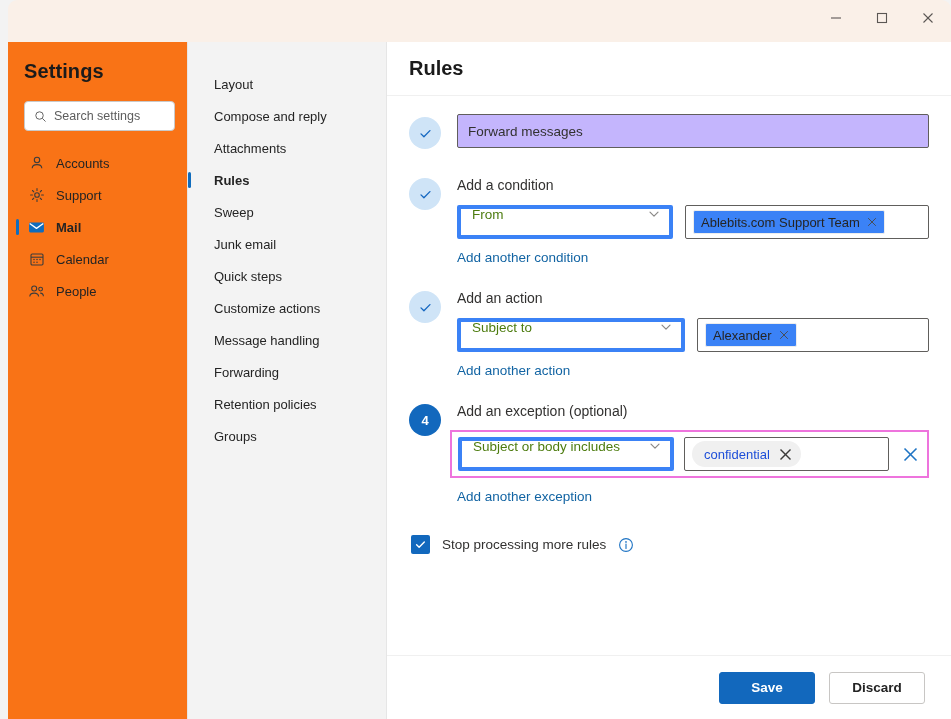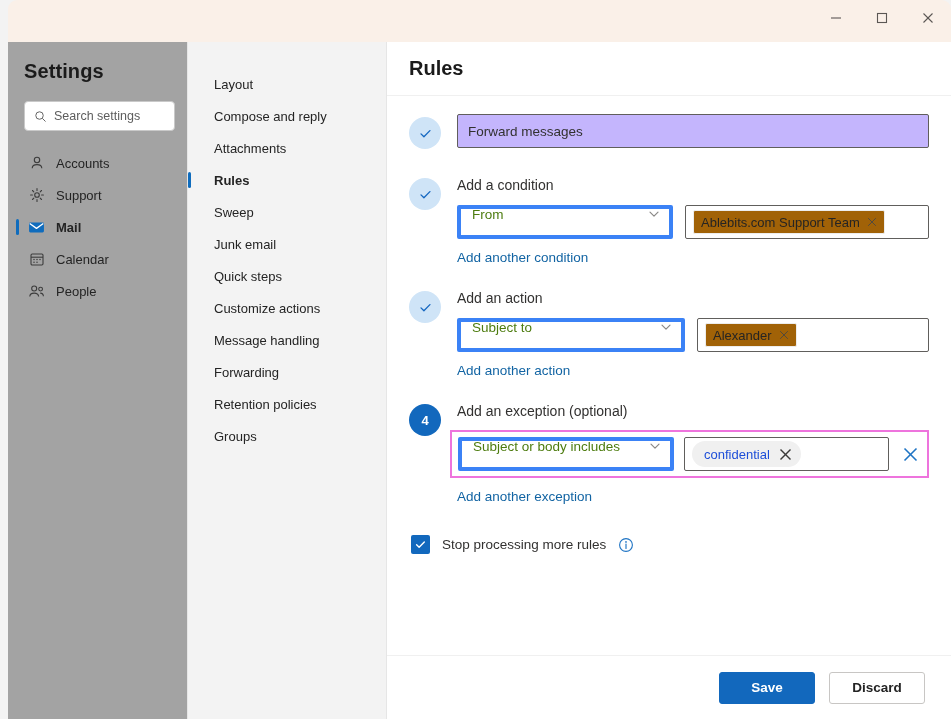--- a/index.html
+++ b/index.html
@@ -34,21 +34,21 @@
   
   .body-area {
     position: absolute; top: 42px; left: 8px; right: 0; bottom: 0;
     display: flex;
     background: #ffffff;
   }
 
   
   .sidebar {
     width: 180px;
-    background: #a3a3a3;
+    background: #f97316;
     border-right: 1px solid #e6e6e6;
     padding-top: 18px;
     flex: 0 0 180px;
   }
   .settings-title {
     font-size: 20px; font-weight: bold; color: #1b1b1b;
     padding: 0 0 0 16px; margin-bottom: 18px; letter-spacing: .1px;
   }
   .search-wrap {
     margin: 0 12px 16px 16px;
@@ -172,21 +172,21 @@
     border: 1px solid #605e5c;
     border-radius: 2px;
     background: #fff;
     display: flex; align-items: center;
     padding: 0 7px;
     flex: 1 1 auto; min-width: 0;
   }
   .tag {
     display: inline-flex; align-items: center; gap: 7px;
     height: 24px;
-    background: #a16207;
+    background: #3b82f6;
     border: 1px solid #ededed;
     border-radius: 2px;
     padding: 0 7px;
     font-size: 13px; color: #252423;
     max-width: 100%;
   }
   .tag .tclose { color: #484644; display: flex; cursor: pointer; }
 
   .tag-round {
     display: inline-flex; align-items: center; gap: 9px;

